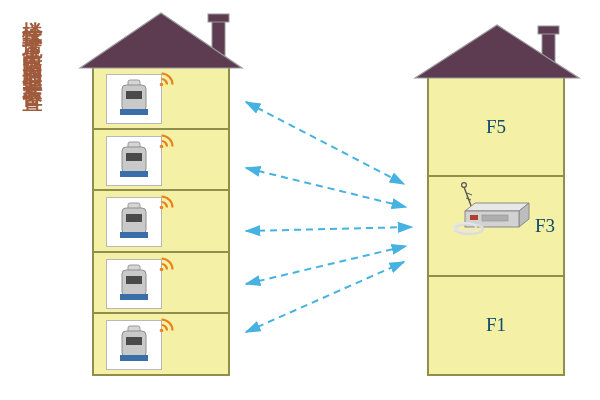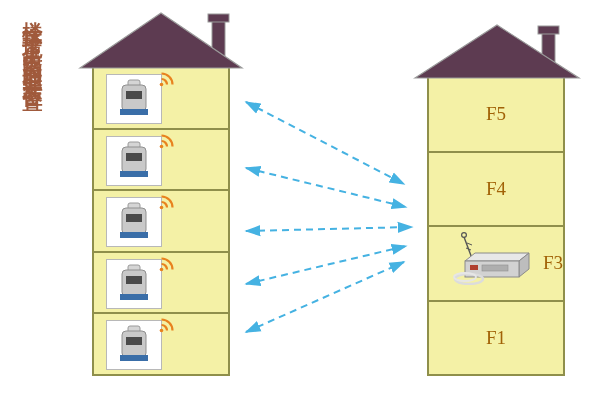--- a/index.html
+++ b/index.html
@@ -10,22 +10,22 @@
           font-family:"DejaVu Serif","Liberation Serif",serif;
           font-size:20px;font-weight:bold;color:#A05A3C;letter-spacing:5px;
           user-select:none;}
   .building{position:absolute;background:#F4F1A6;border:2px solid #8F8F4B;
             box-sizing:border-box;display:flex;flex-direction:column;z-index:1;}
   .building.left{left:92px;top:66px;width:138px;height:310px;}
   .building.right{left:427px;top:76px;width:138px;height:300px;}
   .floor{flex:1;position:relative;border-bottom:2px solid #8F8F4B;}
   .floor:last-child{border-bottom:none;}
   .flabel{position:absolute;inset:0;display:flex;align-items:center;justify-content:center;
-          font-family:"Liberation Serif",serif;font-size:19px;color:#a16207;}
-  .f3 .flabel{justify-content:flex-end;padding-right:0;}
+          font-family:"Liberation Serif",serif;font-size:19px;color:#0c4a6e;}
+  .f3 .flabel{justify-content:flex-end;padding-right:8px;}
   .meter-box{position:absolute;left:12px;top:6px;width:54px;height:48px;background:#ffffff;
              border:1px solid #b8b8b8;display:flex;align-items:center;justify-content:center;}
   .wifi{position:absolute;left:64px;top:2px;width:18px;height:18px;}
   .device{position:absolute;left:14px;top:0;width:110px;height:58px;}
   .overlay{position:absolute;left:0;top:0;width:600px;height:400px;z-index:5;pointer-events:none;}
 </style>
 </head>
 <body>
 
 <div class="canvas">
@@ -117,23 +117,20 @@
             <path d="M3.5 3.5 a11 11 0 0 1 11 11" stroke="#E8821E" fill="none" stroke-width="2.2"></path>
           </svg>
       </span>
     </div>
   </div>
 
   <div class="building right">
     <div class="floor">
       <span class="flabel">F5</span>
     </div>
-    <div class="floor">
-      <span class="flabel">F4</span>
-    </div>
     <div class="floor f3">
       <span class="device">
         <svg width="110" height="58" viewBox="0 0 110 58">
           <path d="M30 34 L21 10" stroke="#555" stroke-width="1.4" fill="none"></path>
           <circle cx="21" cy="8" r="2.4" fill="none" stroke="#555" stroke-width="1.2"></circle>
           <path d="M24 16 l5 2 M23 21 l5 2" stroke="#555" stroke-width="1" fill="none"></path>
           <polygon points="22,34 32,26 86,26 76,34" fill="#e8e8e8" stroke="#8a8a8a" stroke-width="1"></polygon>
           <polygon points="76,34 86,26 86,42 76,50" fill="#bdbdbd" stroke="#8a8a8a" stroke-width="1"></polygon>
           <rect x="22" y="34" width="54" height="16" fill="#d2d2d2" stroke="#8a8a8a" stroke-width="1"></rect>
           <rect x="27" y="38" width="8" height="5" fill="#b04030"></rect>

